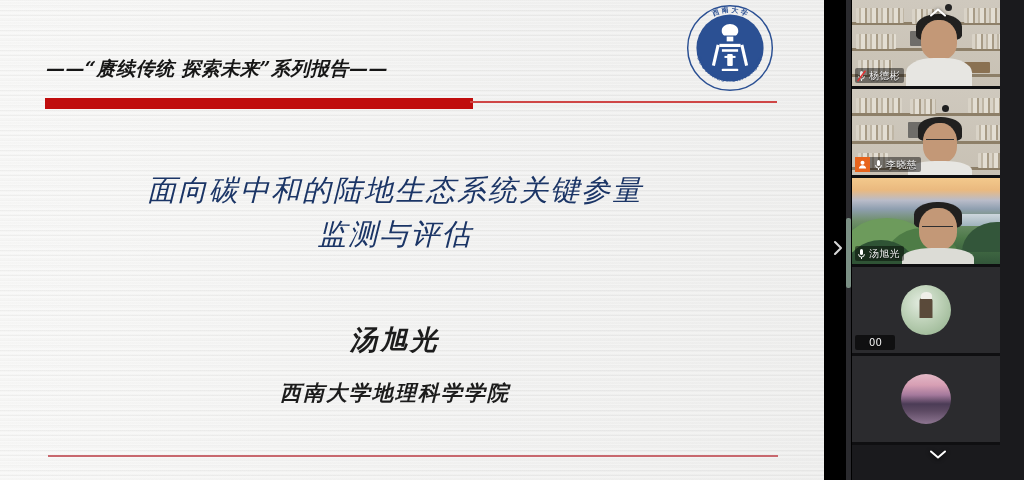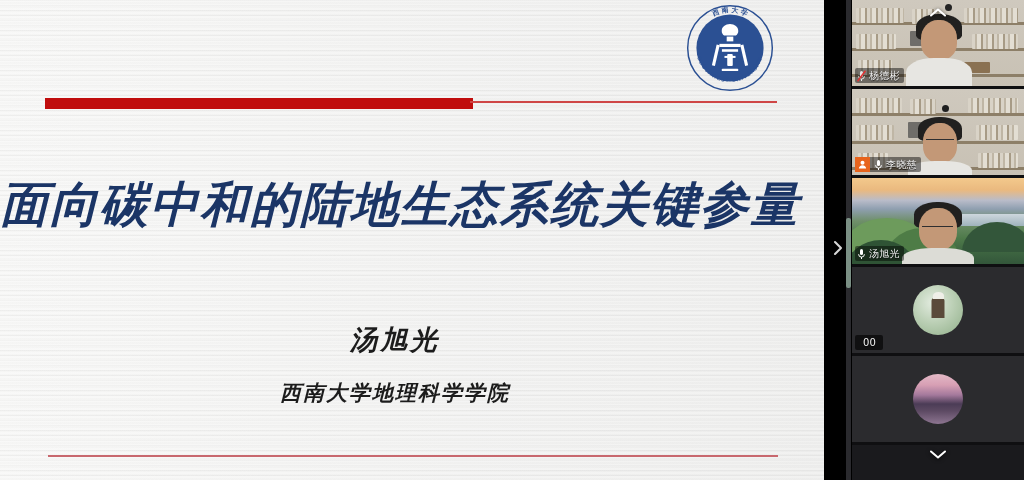--- a/index.html
+++ b/index.html
@@ -98,22 +98,22 @@
 
   
   .title-block {
     position: absolute;
     left: 0; top: 168px;
     width: 790px;
     text-align: center;
   }
   .title-line {
     font-family: "DejaVu Serif", "Liberation Serif", serif;
-    font-size: 48px;
-    font-weight: 700;
+    font-size: 29px;
+    font-weight: 400;
     font-style: italic;
     color: #1b3566;
     line-height: 1.52;
     letter-spacing: 2px;
     white-space: nowrap;
   }
 
   
   .speaker-block {
     position: absolute;
@@ -173,21 +173,21 @@
   
   .filmstrip {
     position: relative;
     flex: 1 1 auto;
     width: 172px; height: 480px;
     background: #1a1a1d;
     overflow: hidden;
   }
   .tile {
     position: relative;
-    width: 172px;
+    width: 148px;
     height: 89px;
     overflow: hidden;
     background: #2a2a2d;
     border-bottom: 3px solid #0f0f11;
   }
   .tile-inner {
     position: absolute; inset: 0;
     overflow: hidden;
   }
   .tile.active { box-shadow: inset 0 0 0 3px #35c46a; }
@@ -198,21 +198,21 @@
     position: absolute;
     left: 3px; bottom: 3px;
     display: flex;
     align-items: center;
     height: 15px;
     background: rgba(0,0,0,0.46);
     border-radius: 2px;
     padding: 0 4px 0 0;
     z-index: 6;
   }
-  .nameplate.plain { background: rgba(0,0,0,0.62); padding: 0 7px; }
+  .nameplate.plain { background: rgba(0,0,0,0.62); padding: 0 13px; }
   .host-badge {
     width: 15px; height: 15px;
     background: #e8641c;
     display: flex; align-items: center; justify-content: center;
     margin-right: 2px;
     flex: 0 0 15px;
   }
   .host-badge svg { width: 9px; height: 9px; display: block; }
   .mic {
     width: 13px; height: 15px;
@@ -362,20 +362,21 @@
   }
 </style>
 </head>
 <body>
 
 <div id="app">
 
   <div class="share-stage">
     <div class="slide">
 
+      <div class="kicker">——“赓续传统 探索未来”系列报告——</div>
 
       <div class="rule-thick"></div>
       <div class="rule-thin"></div>
 
       <div class="logo">
         <svg viewBox="0 0 100 100" xmlns="http://www.w3.org/2000/svg">
           <circle cx="50" cy="50" r="46" fill="none" stroke="#2b5093" stroke-width="1.6"></circle>
           <circle cx="50" cy="50" r="36.5" fill="#2b5093"></circle>
           <g fill="#ffffff">
             <path d="M50 24c-5 0-9 3.2-9 7.4 0 2.1 1 3.8 2.6 5.1h12.8c1.6-1.3 2.6-3 2.6-5.1C59 27.2 55 24 50 24z"></path>
@@ -398,20 +399,21 @@
           </g>
           <defs>
             <path id="arcTop" d="M11 50a39 39 0 0 1 78 0" fill="none"></path>
             <path id="arcBot" d="M13 50a37 37 0 0 0 74 0" fill="none"></path>
           </defs>
         </svg>
       </div>
 
       <div class="title-block">
         <div class="title-line">面向碳中和的陆地生态系统关键参量</div>
+        <div class="title-line">监测与评估</div>
       </div>
 
       <div class="speaker-block">
         <div class="speaker-name">汤旭光</div>
         <div class="affil">西南大学地理科学学院</div>
       </div>
 
       <div class="rule-bottom"></div>
     </div>
   </div>

